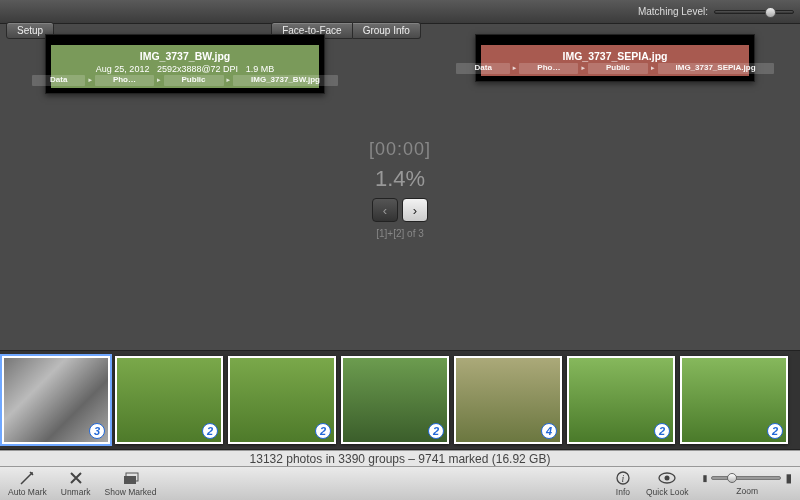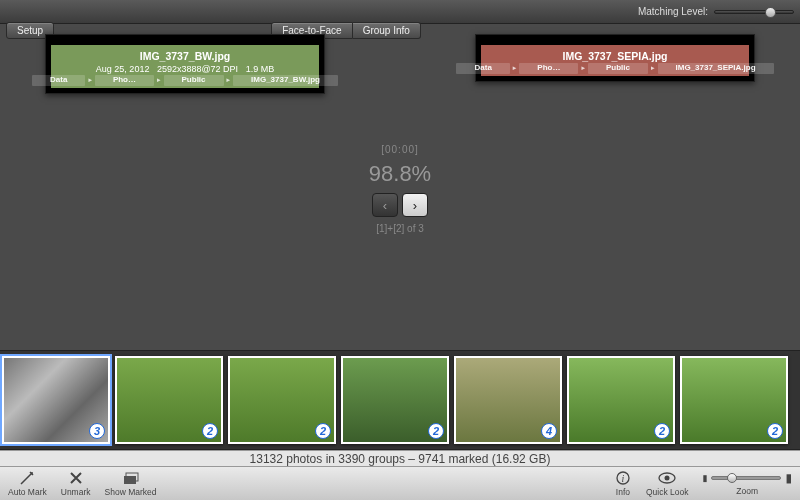--- a/index.html
+++ b/index.html
@@ -91,21 +91,21 @@
   .meta-bar .path { font-size:8px; opacity:.95; display:flex; justify-content:center; gap:2px; align-items:center; }
   .path .chip { background:rgba(255,255,255,0.18); padding:0 18px; border-radius:1px;font-weight:bold; }
   .path .sep::after { content:"▸"; font-size:7px; opacity:.8; margin:0 1px;}
 
   .center-col {
     width: 100px;
     display:flex; flex-direction:column; align-items:center; justify-content:center;
     gap: 6px;
     color:#bbb;
   }
-  .timecode { font-size:10px; color:#888; letter-spacing:1px;}
+  .timecode { font-size:18px; color:#888; letter-spacing:1px;}
   .pct { font-size:22px; color:#999; font-weight:400;}
   .nav { display:flex; gap:4px; }
   .nav-btn {
     width:26px; height:24px;
     border-radius:4px;
     border:1px solid #222;
     display:flex; align-items:center; justify-content:center;
     font-size:13px;
   }
   .nav-btn.dark { background:linear-gradient(#555,#333); color:#999; }
@@ -224,21 +224,21 @@
           <span class="chip">Public</span>
             <span class="sep"></span>
           <span class="chip">IMG_3737_BW.jpg</span>
         </div>
       </div>
     </div>
   </div>
 
   <div class="center-col">
     <div class="timecode">[00:00]</div>
-    <div class="pct">98.8%</div>
+    <div class="pct">1.4%</div>
     <div class="nav">
       <div class="nav-btn dark">
         <span>‹</span>
       </div>
       <div class="nav-btn light">
         <span>›</span>
       </div>
     </div>
     <div class="idx">[1]+[2] of 3</div>
   </div>

